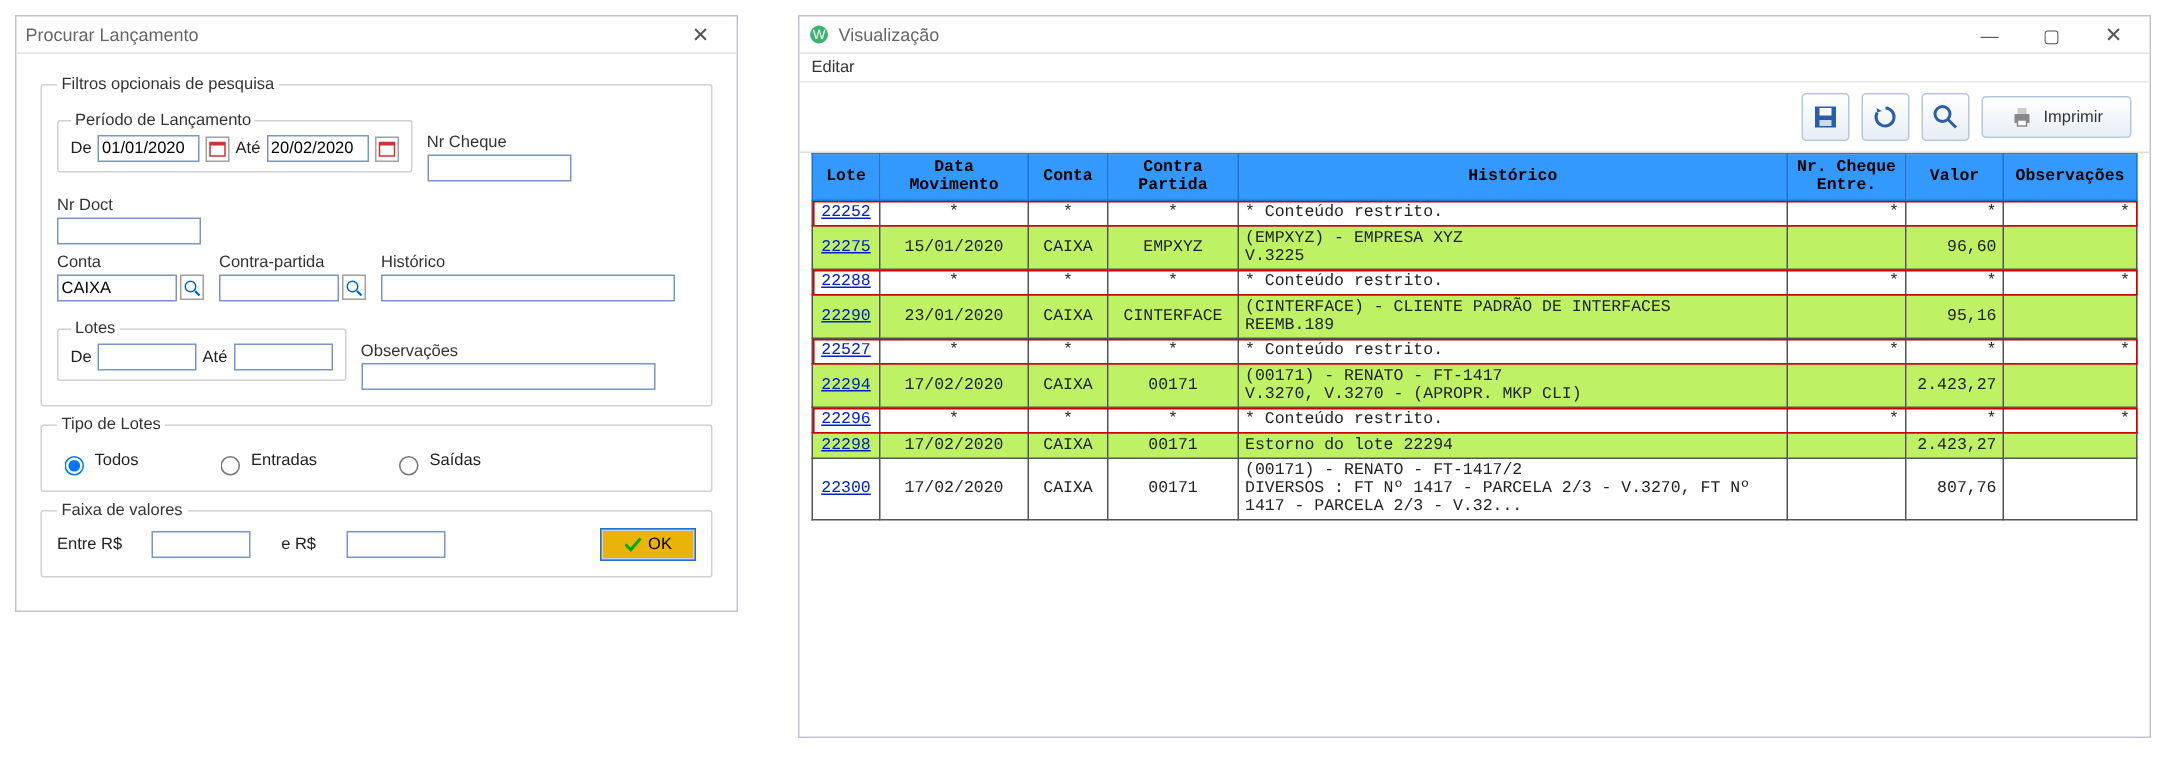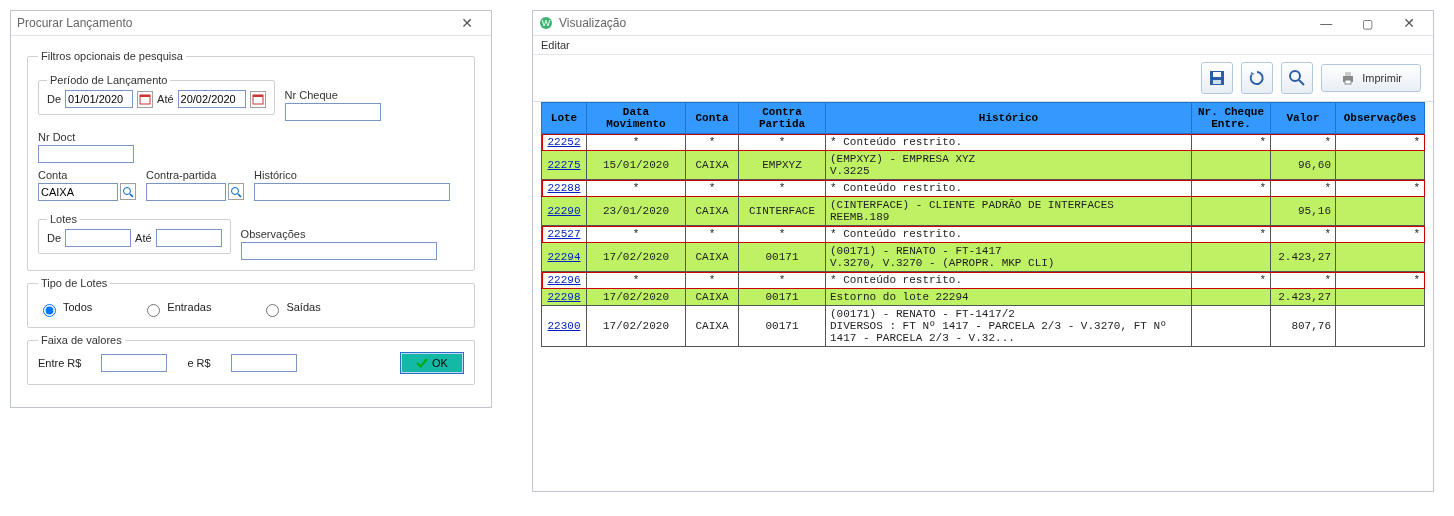--- a/index.html
+++ b/index.html
@@ -71,21 +71,21 @@
   .cal-btn svg{display:block}
   .lookup-btn {
     width:16px;height:17px;border:1px solid #a0a0a0;
     background:#fff; display:inline-flex;align-items:center;justify-content:center;
     padding:0;
   }
   .radio-row { display:flex; gap:50px; align-items:center; margin-top:6px;}
   .radio-row label { display:flex; align-items:flex-start; gap:4px; font-size:11px;}
   .ok-btn {
     border:1px solid #2a6fc9;
-    background:#14b8a6;
+    background:#eab308;
     width:64px;height:22px;
     display:inline-flex; align-items:center; justify-content:center;
     gap:4px;font-size:11px;color:#000;
     box-shadow: inset 0 0 0 1px #bcd7f7;
   }
   .ok-btn svg{display:block}
 
   
   .vis-window { width: 900px; height: 480px;}
   .vis-menu { padding: 3px 8px; font-size:11px; color:#333; border-bottom:1px solid #e6e6e6; }

